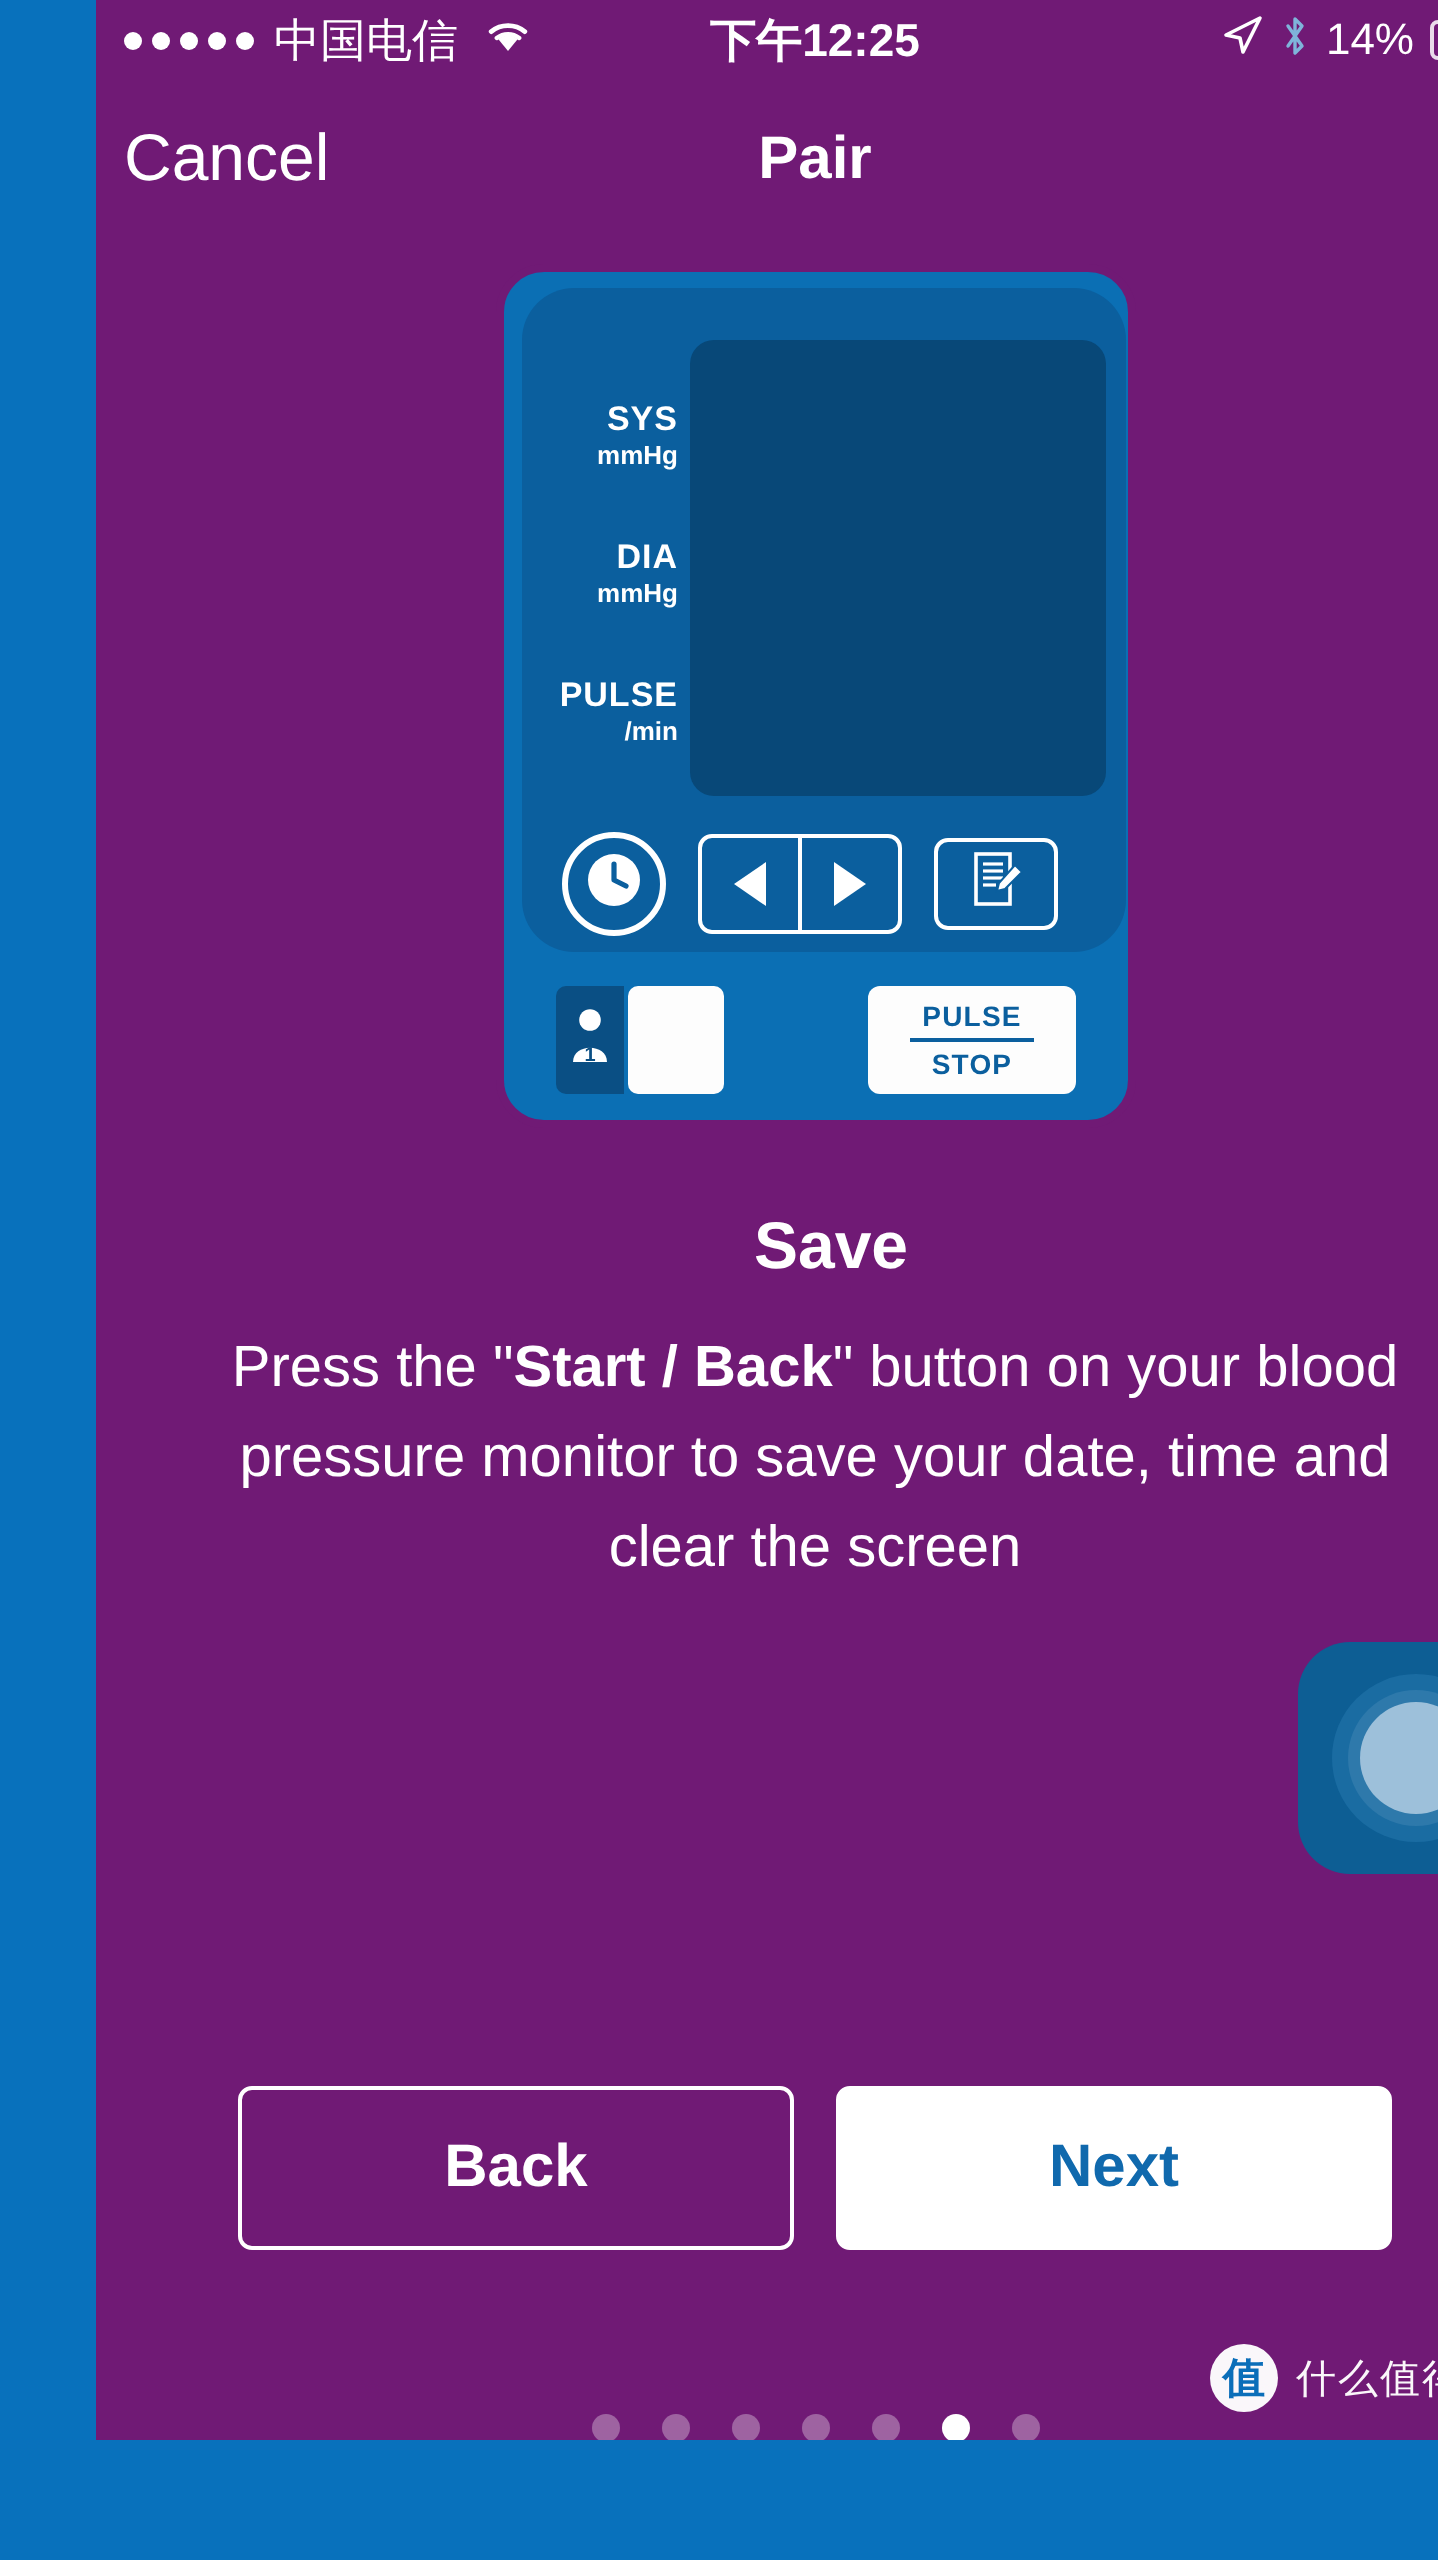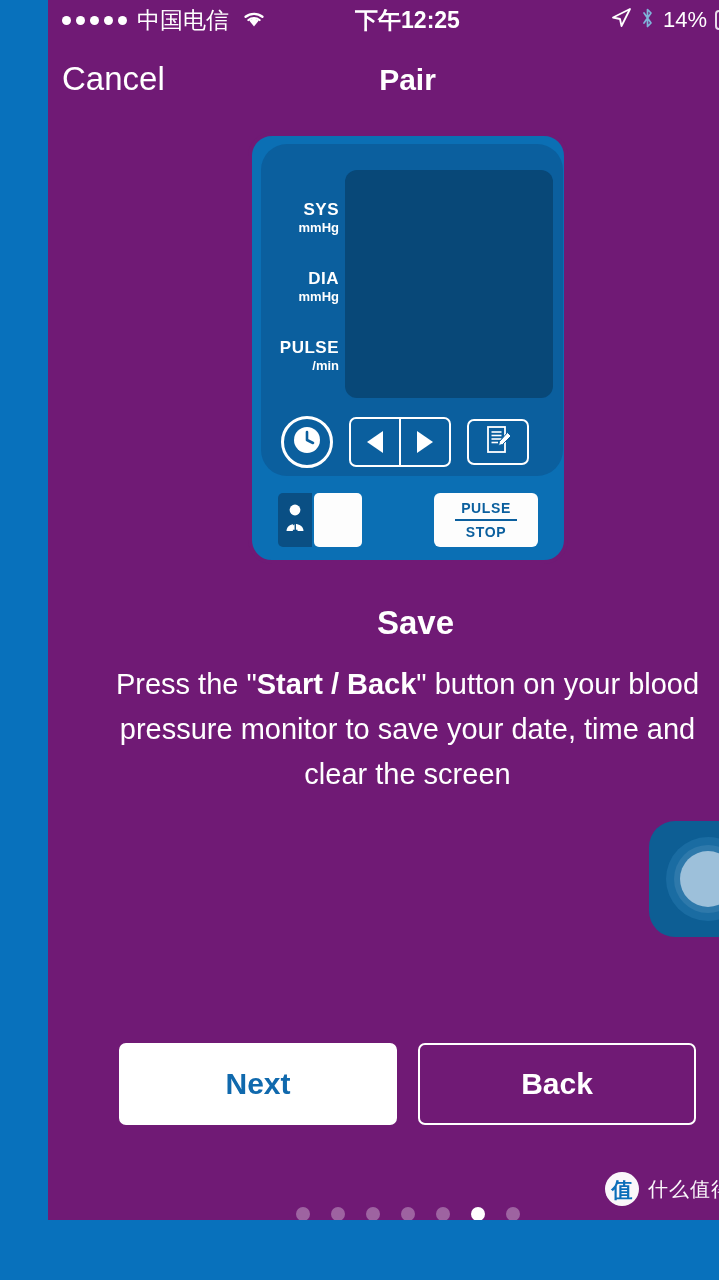--- a/index.html
+++ b/index.html
@@ -536,22 +536,22 @@
 
   <div class="assistive">
     <div class="ring1">
       <div class="ring2">
         <div class="core"></div>
       </div>
     </div>
   </div>
 
   <div class="footer-btns">
+    <button class="btn btn-back">Back</button>
     <button class="btn btn-next">Next</button>
-    <button class="btn btn-back">Back</button>
   </div>
 
   <div class="page-dots">
     <span class="pdot"></span>
     <span class="pdot"></span>
     <span class="pdot"></span>
     <span class="pdot"></span>
     <span class="pdot"></span>
     <span class="pdot active"></span>
     <span class="pdot"></span>

